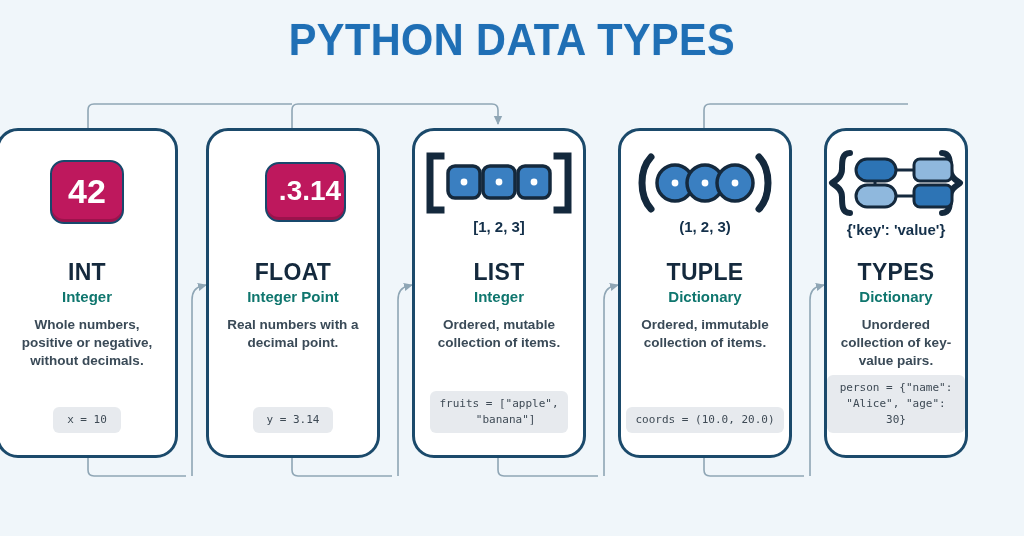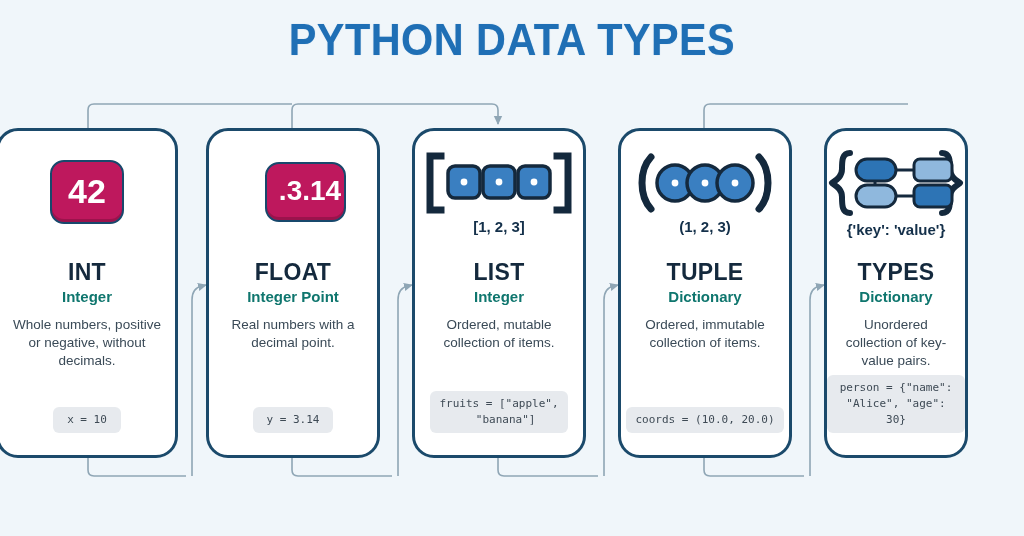--- a/index.html
+++ b/index.html
@@ -121,21 +121,21 @@
     margin-top: 2px;
   }
   .desc {
     font-size: 13.5px;
     color: #3a4busy;
     color: #3a4a57;
     text-align: center;
     line-height: 1.33;
     margin-top: 11px;
     padding: 0 10px;
-    font-weight: 400;
+    font-weight: 700;
   }
   .code {
     margin-top: auto;
     margin-bottom: 22px;
     background: #e7eaee;
     border-radius: 6px;
     color: #3e4a55;
     font-family: "DejaVu Sans Mono", monospace;
     font-size: 11px;
     line-height: 1.45;

